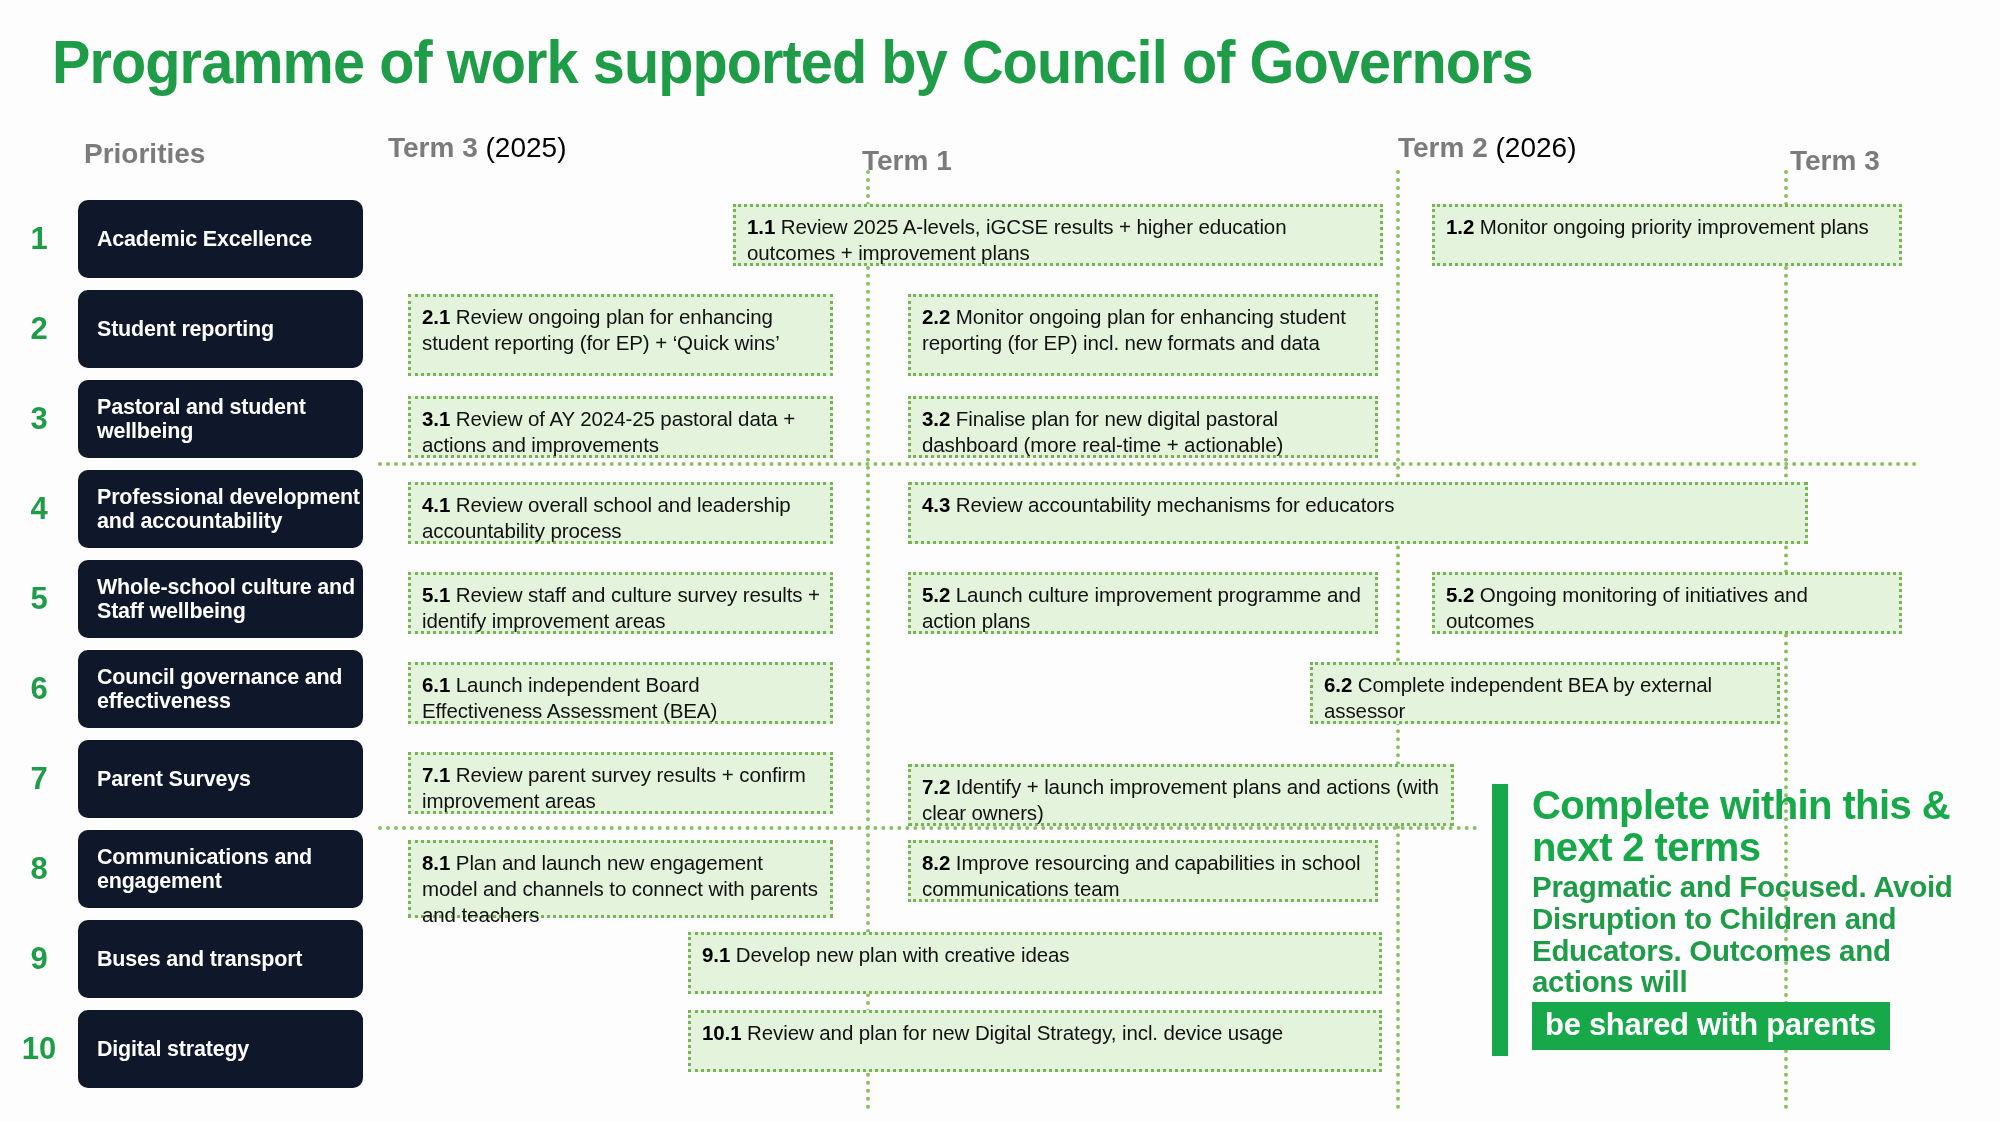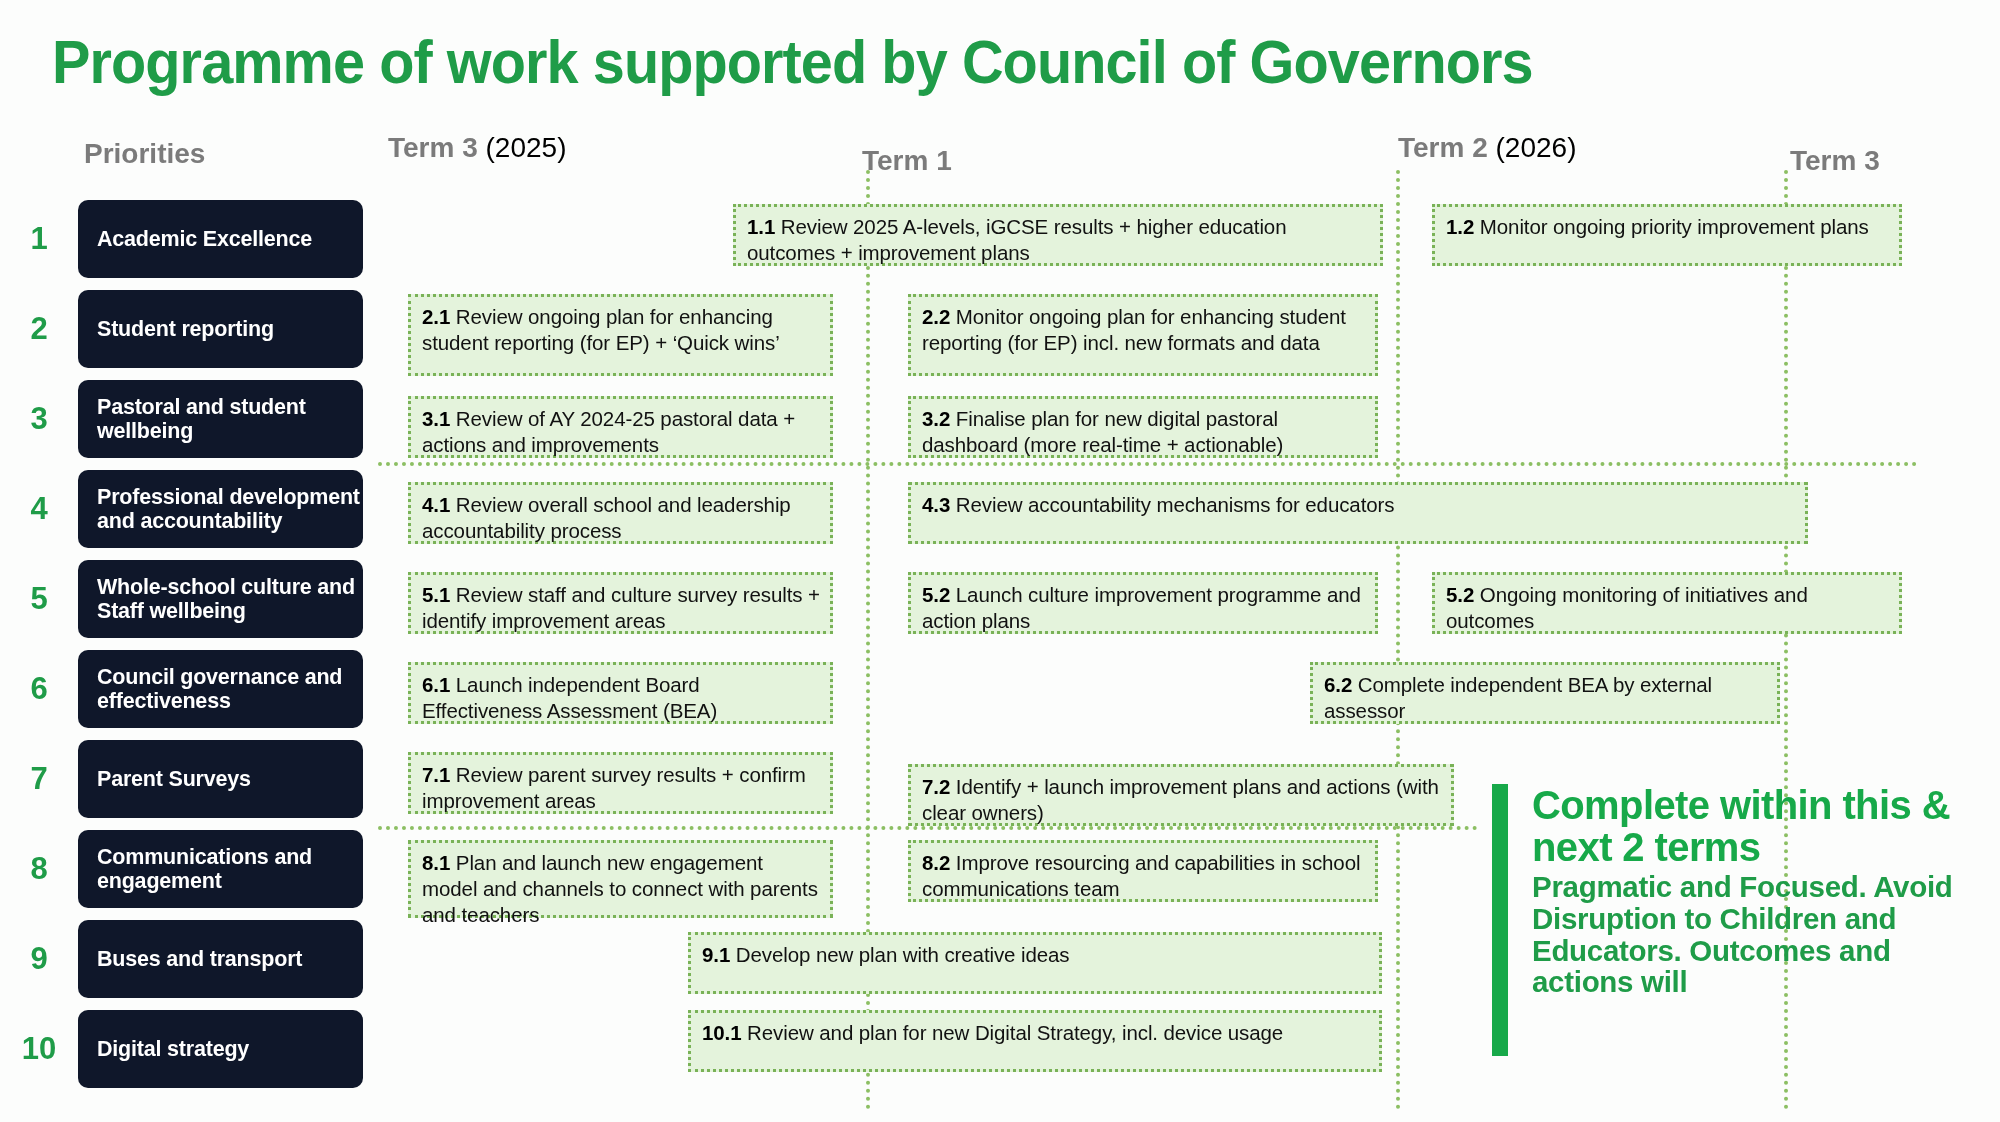--- a/index.html
+++ b/index.html
@@ -323,14 +323,15 @@
 <div class="card" style="left:688px; top:1010px; width:694px; height:62px;">
   <b>10.1</b>
   <span>Review and plan for new Digital Strategy, incl. device usage</span>
 </div>
 
 <div id="callout">
   <div id="callout-bar"></div>
   <div id="callout-body">
     <div id="callout-head">Complete within this &amp; next 2 terms</div>
     <div id="callout-sub">Pragmatic and Focused. Avoid Disruption to Children and Educators. Outcomes and actions will</div>
+    <div id="callout-hl">be shared with parents</div>
   </div>
 </div>
 
 </body></html>

